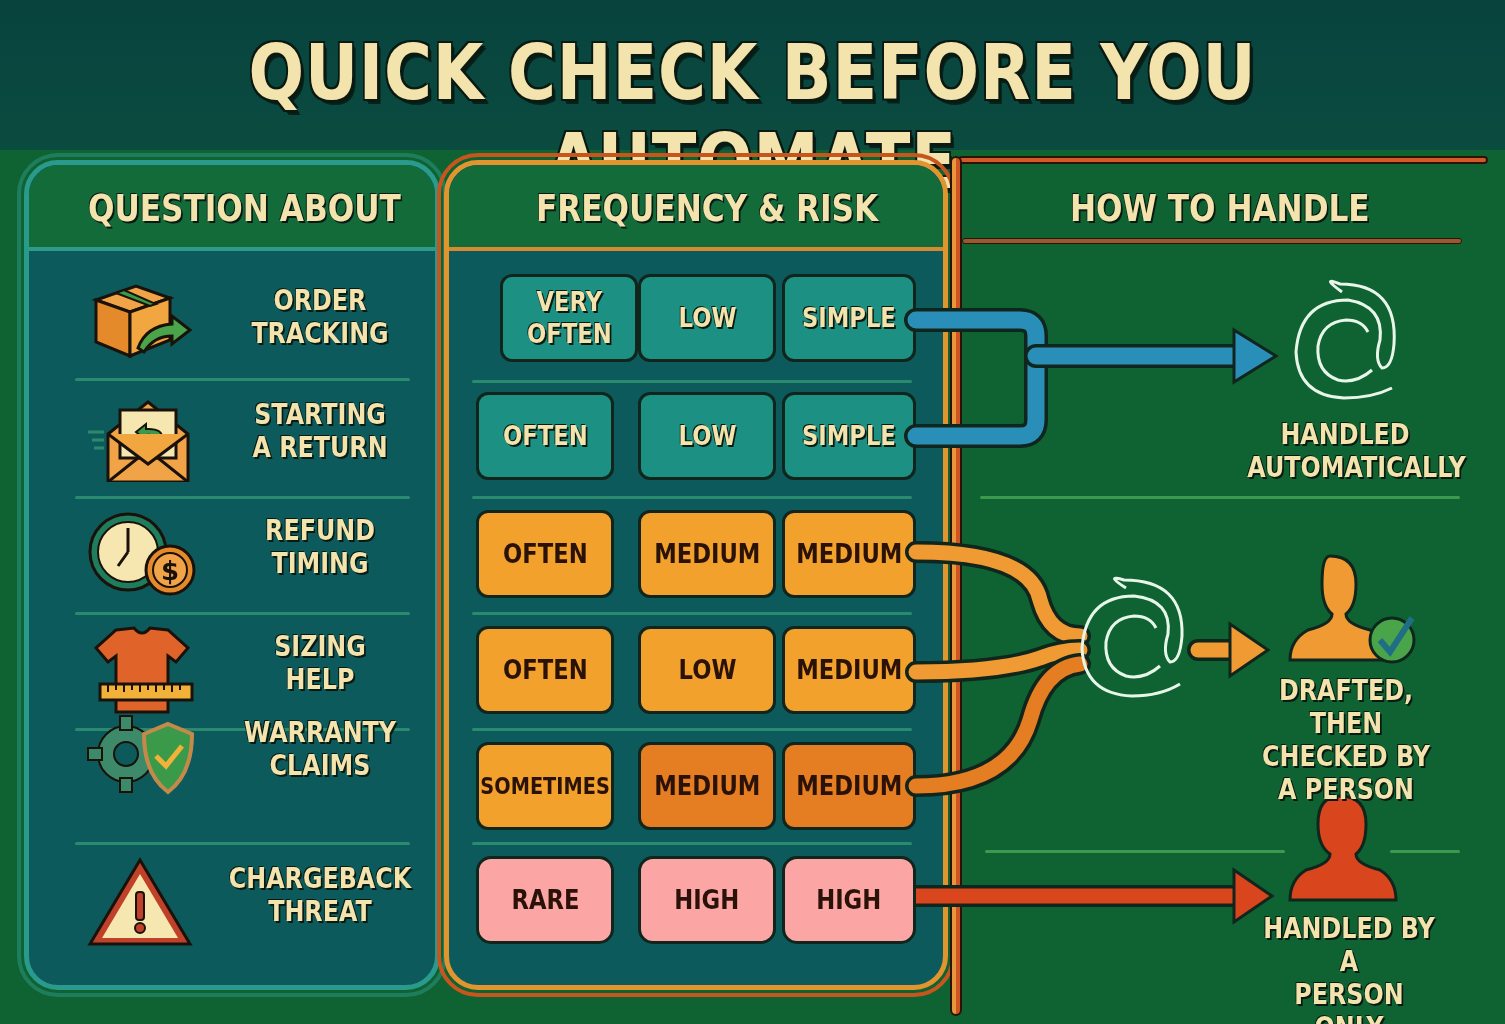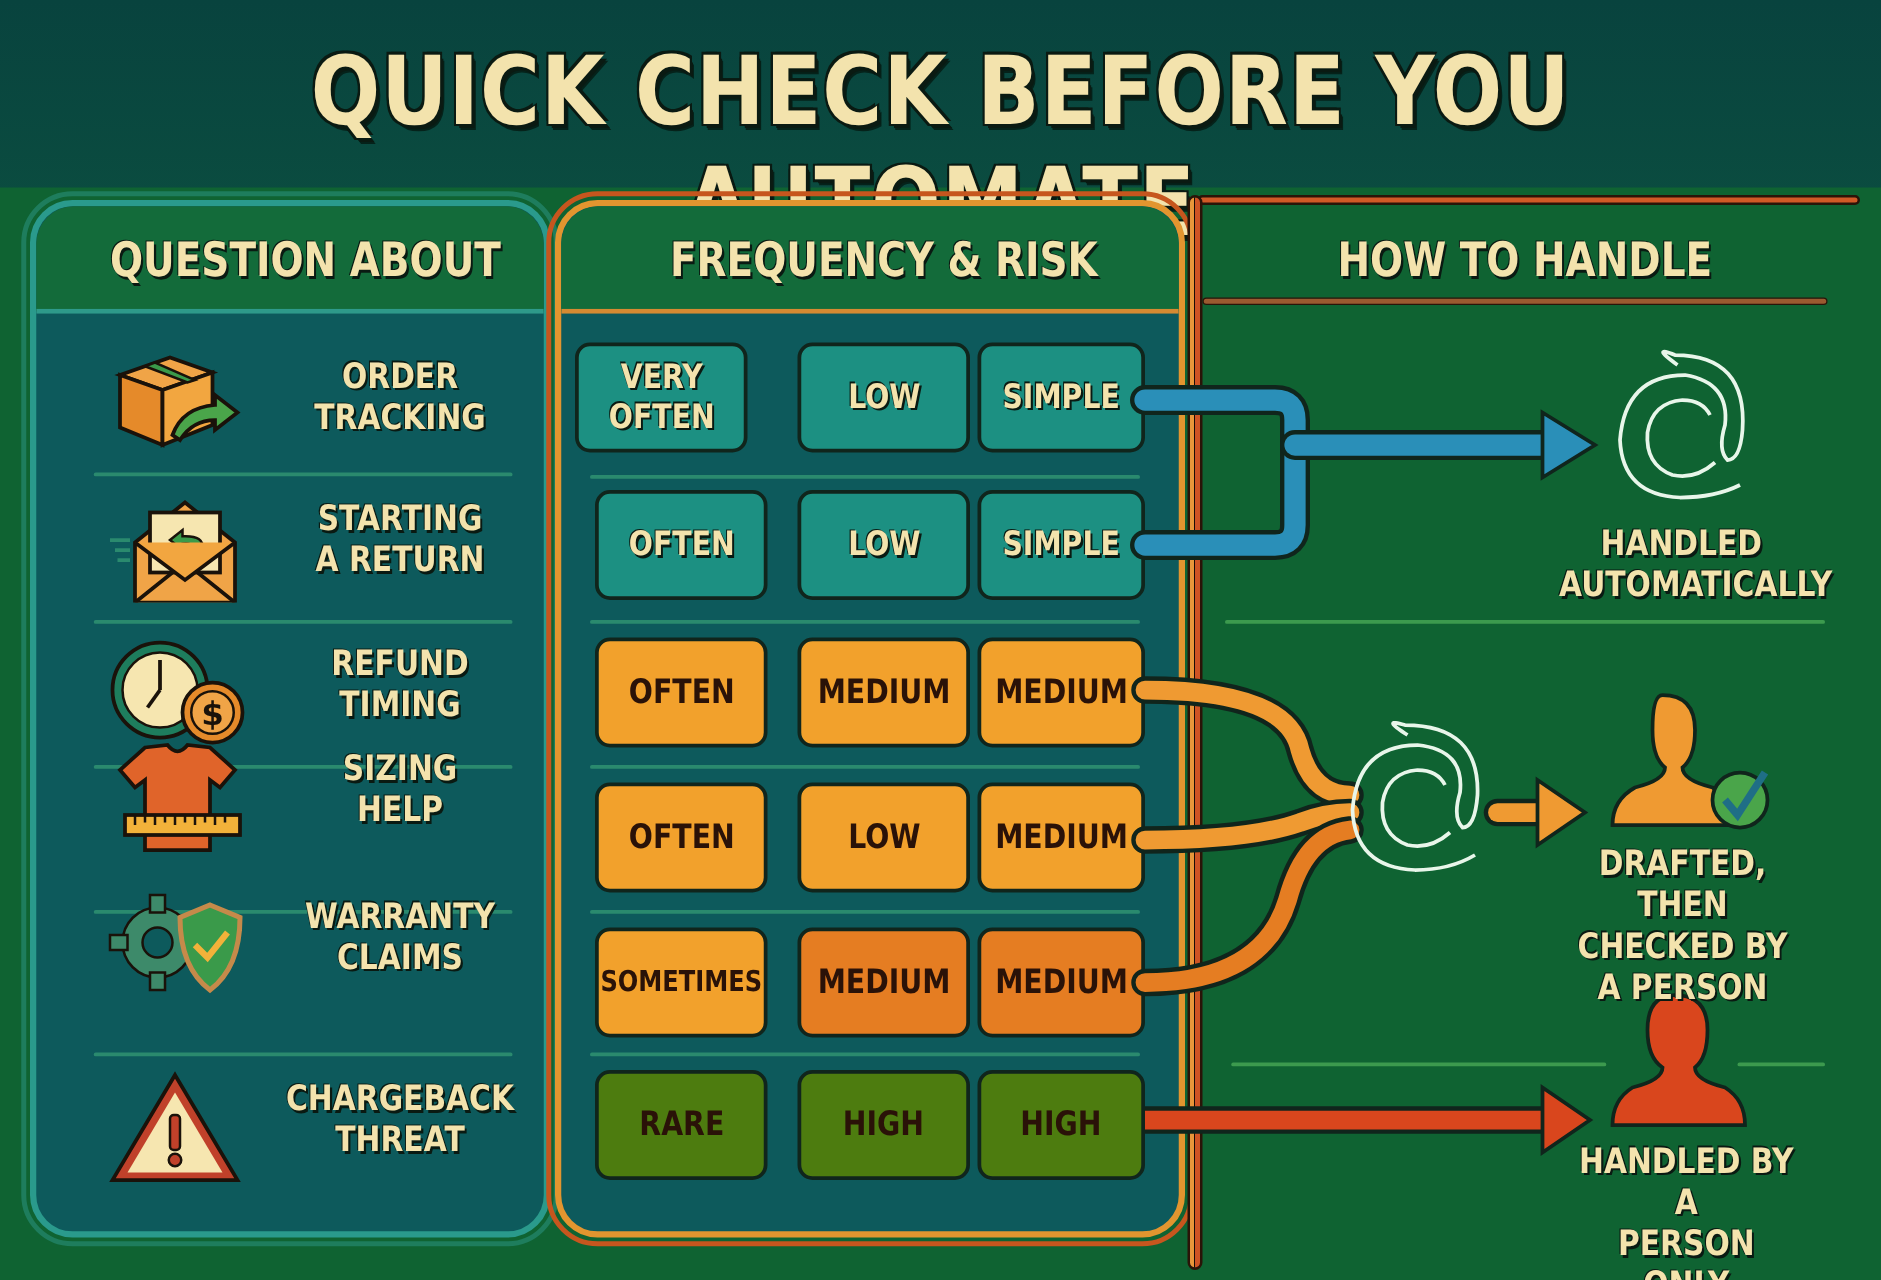--- a/index.html
+++ b/index.html
@@ -81,21 +81,21 @@
   .cell {
     position: absolute; width: 138px; height: 88px; border-radius: 12px;
     border: 3px solid #10251c;
     display: flex; align-items: center; justify-content: center; text-align: center;
     font-weight: bold; font-size: 27px; line-height: 32px;
   }
   .cell span { display: inline-block; transform: scaleX(0.84); white-space: pre-line; }
   .cell.teal { background: #1c9082; color: #f3e3ad; text-shadow: 2px 2px 0 #0a1a12, -1px -1px 0 #0a1a12; }
   .cell.amber { background: #f2a12c; color: #2a1208; }
   .cell.orange { background: #e57d22; color: #2a1208; }
-  .cell.red { background: #4d7c0f; color: #2a1208; }
+  .cell.red { background: #fca5a5; color: #2a1208; border-radius: 15px; }
   .cell.sm span { font-size: 23px; }
   .m-sep {
     position: absolute; left: 472px; width: 440px; height: 3px; background: #2a8a6e; border-radius: 2px;
   }
   .r-sep {
     position: absolute; height: 3px; background: #3c9a4e; border-radius: 2px;
   }
   .outcome {
     position: absolute; text-align: center; font-weight: bold; font-size: 28px; line-height: 33px;
     color: #f3e3ad; text-shadow: 2px 2px 0 #0a1a12, -1px -1px 0 #0a1a12;
@@ -166,21 +166,21 @@
     <line x1="42" y1="44" x2="42" y2="20" stroke="#1a120a" stroke-width="3"></line>
     <line x1="42" y1="44" x2="32" y2="58" stroke="#1a120a" stroke-width="3"></line>
     <circle cx="84" cy="62" r="24" fill="#e58a2a" stroke="#1a120a" stroke-width="3"></circle>
     <circle cx="84" cy="62" r="17" fill="#f0a447" stroke="#1a120a" stroke-width="2"></circle>
     <text x="84" y="72" text-anchor="middle" font-size="26" font-weight="bold" fill="#1a120a" font-family="DejaVu Sans, sans-serif">$</text>
   </svg>
   <div class="q-label" style="white-space:pre-line;">REFUND
 TIMING</div>
 </div>
 
-<div class="q-row" style="top:586px;">
+<div class="q-row" style="top:618px;">
   <svg class="q-icon" viewBox="0 0 110 90">
     <path d="M30,6 L48,4 Q56,14 64,4 L82,6 L102,24 L90,38 L82,32 L82,88 L30,88 L30,32 L22,38 L10,24 Z" fill="#e0642a" stroke="#1a120a" stroke-width="3"></path>
     <rect x="14" y="60" width="92" height="16" fill="#f2b23a" stroke="#1a120a" stroke-width="3"></rect>
     <g stroke="#1a120a" stroke-width="2">
       <line x1="22" y1="60" x2="22" y2="68"></line>
         <line x1="30" y1="60" x2="30" y2="66"></line>
         <line x1="38" y1="60" x2="38" y2="68"></line>
       <line x1="46" y1="60" x2="46" y2="66"></line>
         <line x1="54" y1="60" x2="54" y2="68"></line>
         <line x1="62" y1="60" x2="62" y2="66"></line>
@@ -221,21 +221,21 @@
   <div class="q-label" style="white-space:pre-line;">CHARGEBACK
 THREAT</div>
 </div>
 
 <div class="m-sep" style="top:380px;"></div>
 <div class="m-sep" style="top:496px;"></div>
 <div class="m-sep" style="top:612px;"></div>
 <div class="m-sep" style="top:728px;"></div>
 <div class="m-sep" style="top:842px;"></div>
 
-<div class="cell teal" style="left:460px; top:274px;">
+<div class="cell teal" style="left:500px; top:274px;">
     <span>VERY
 OFTEN</span>
   </div>
 <div class="cell teal" style="left:638px; top:274px;">
     <span>LOW</span>
   </div>
 <div class="cell teal" style="left:782px; top:274px; width:134px;">
     <span>SIMPLE</span>
   </div>
 

